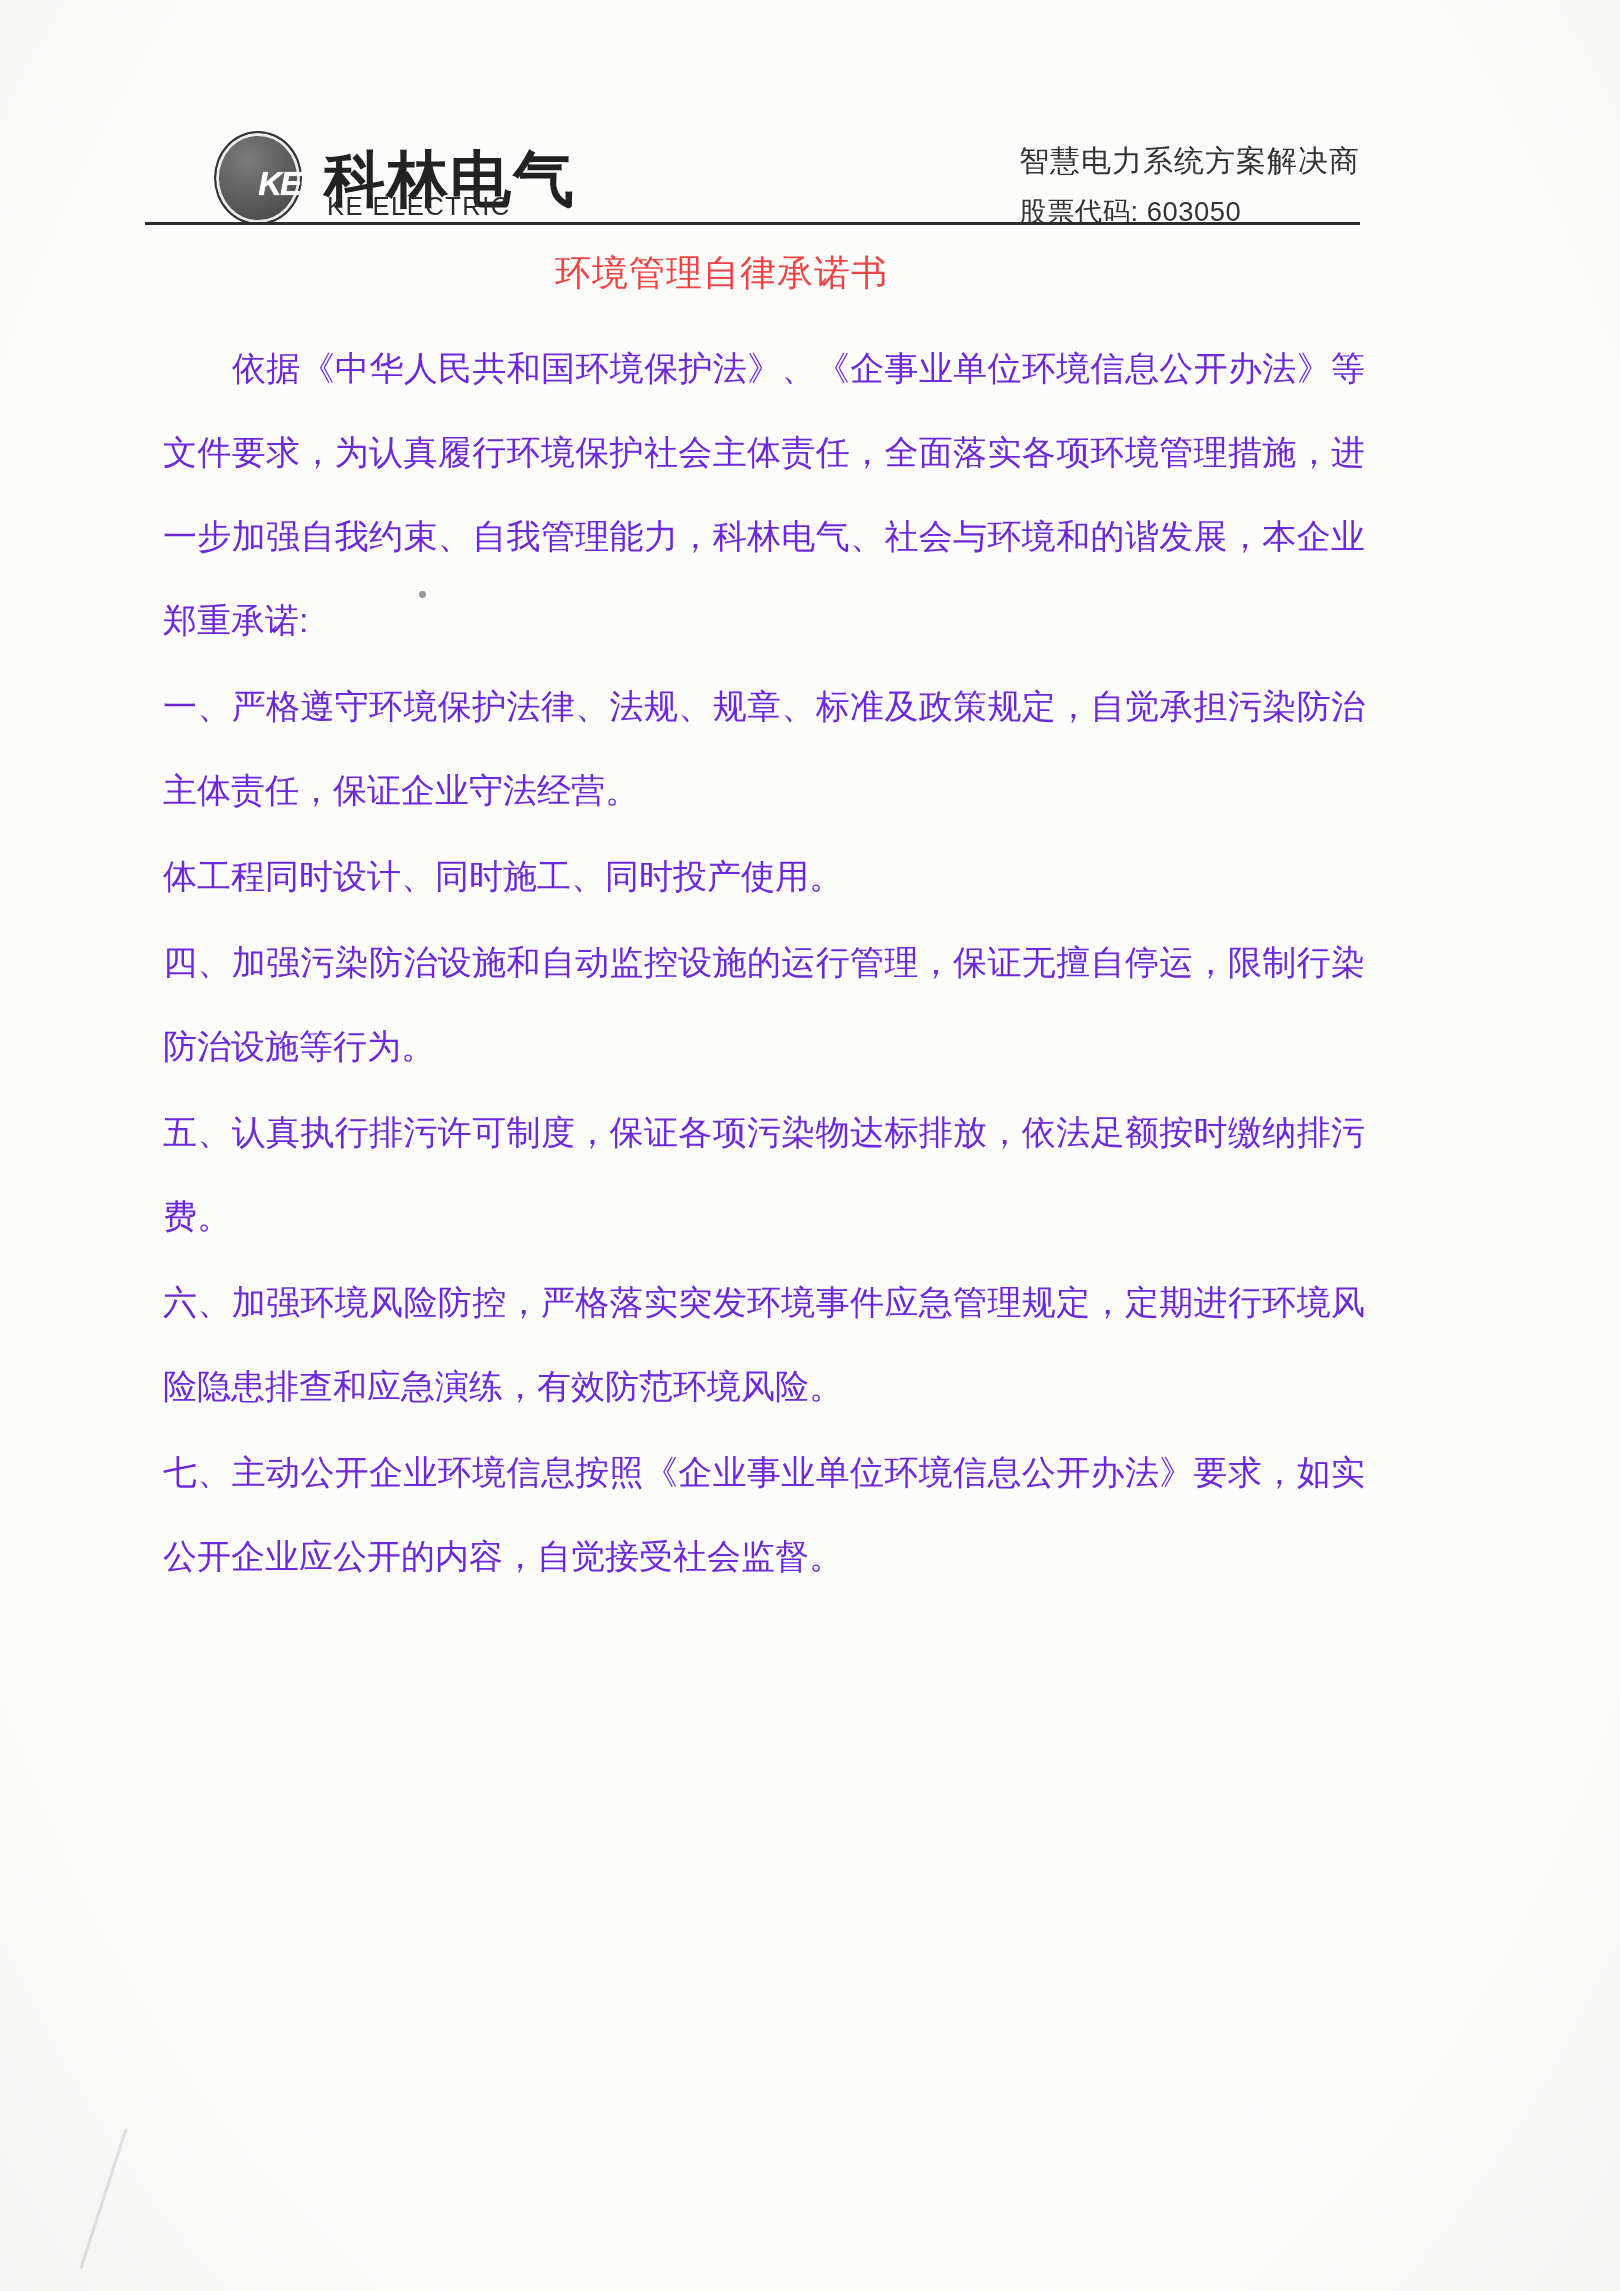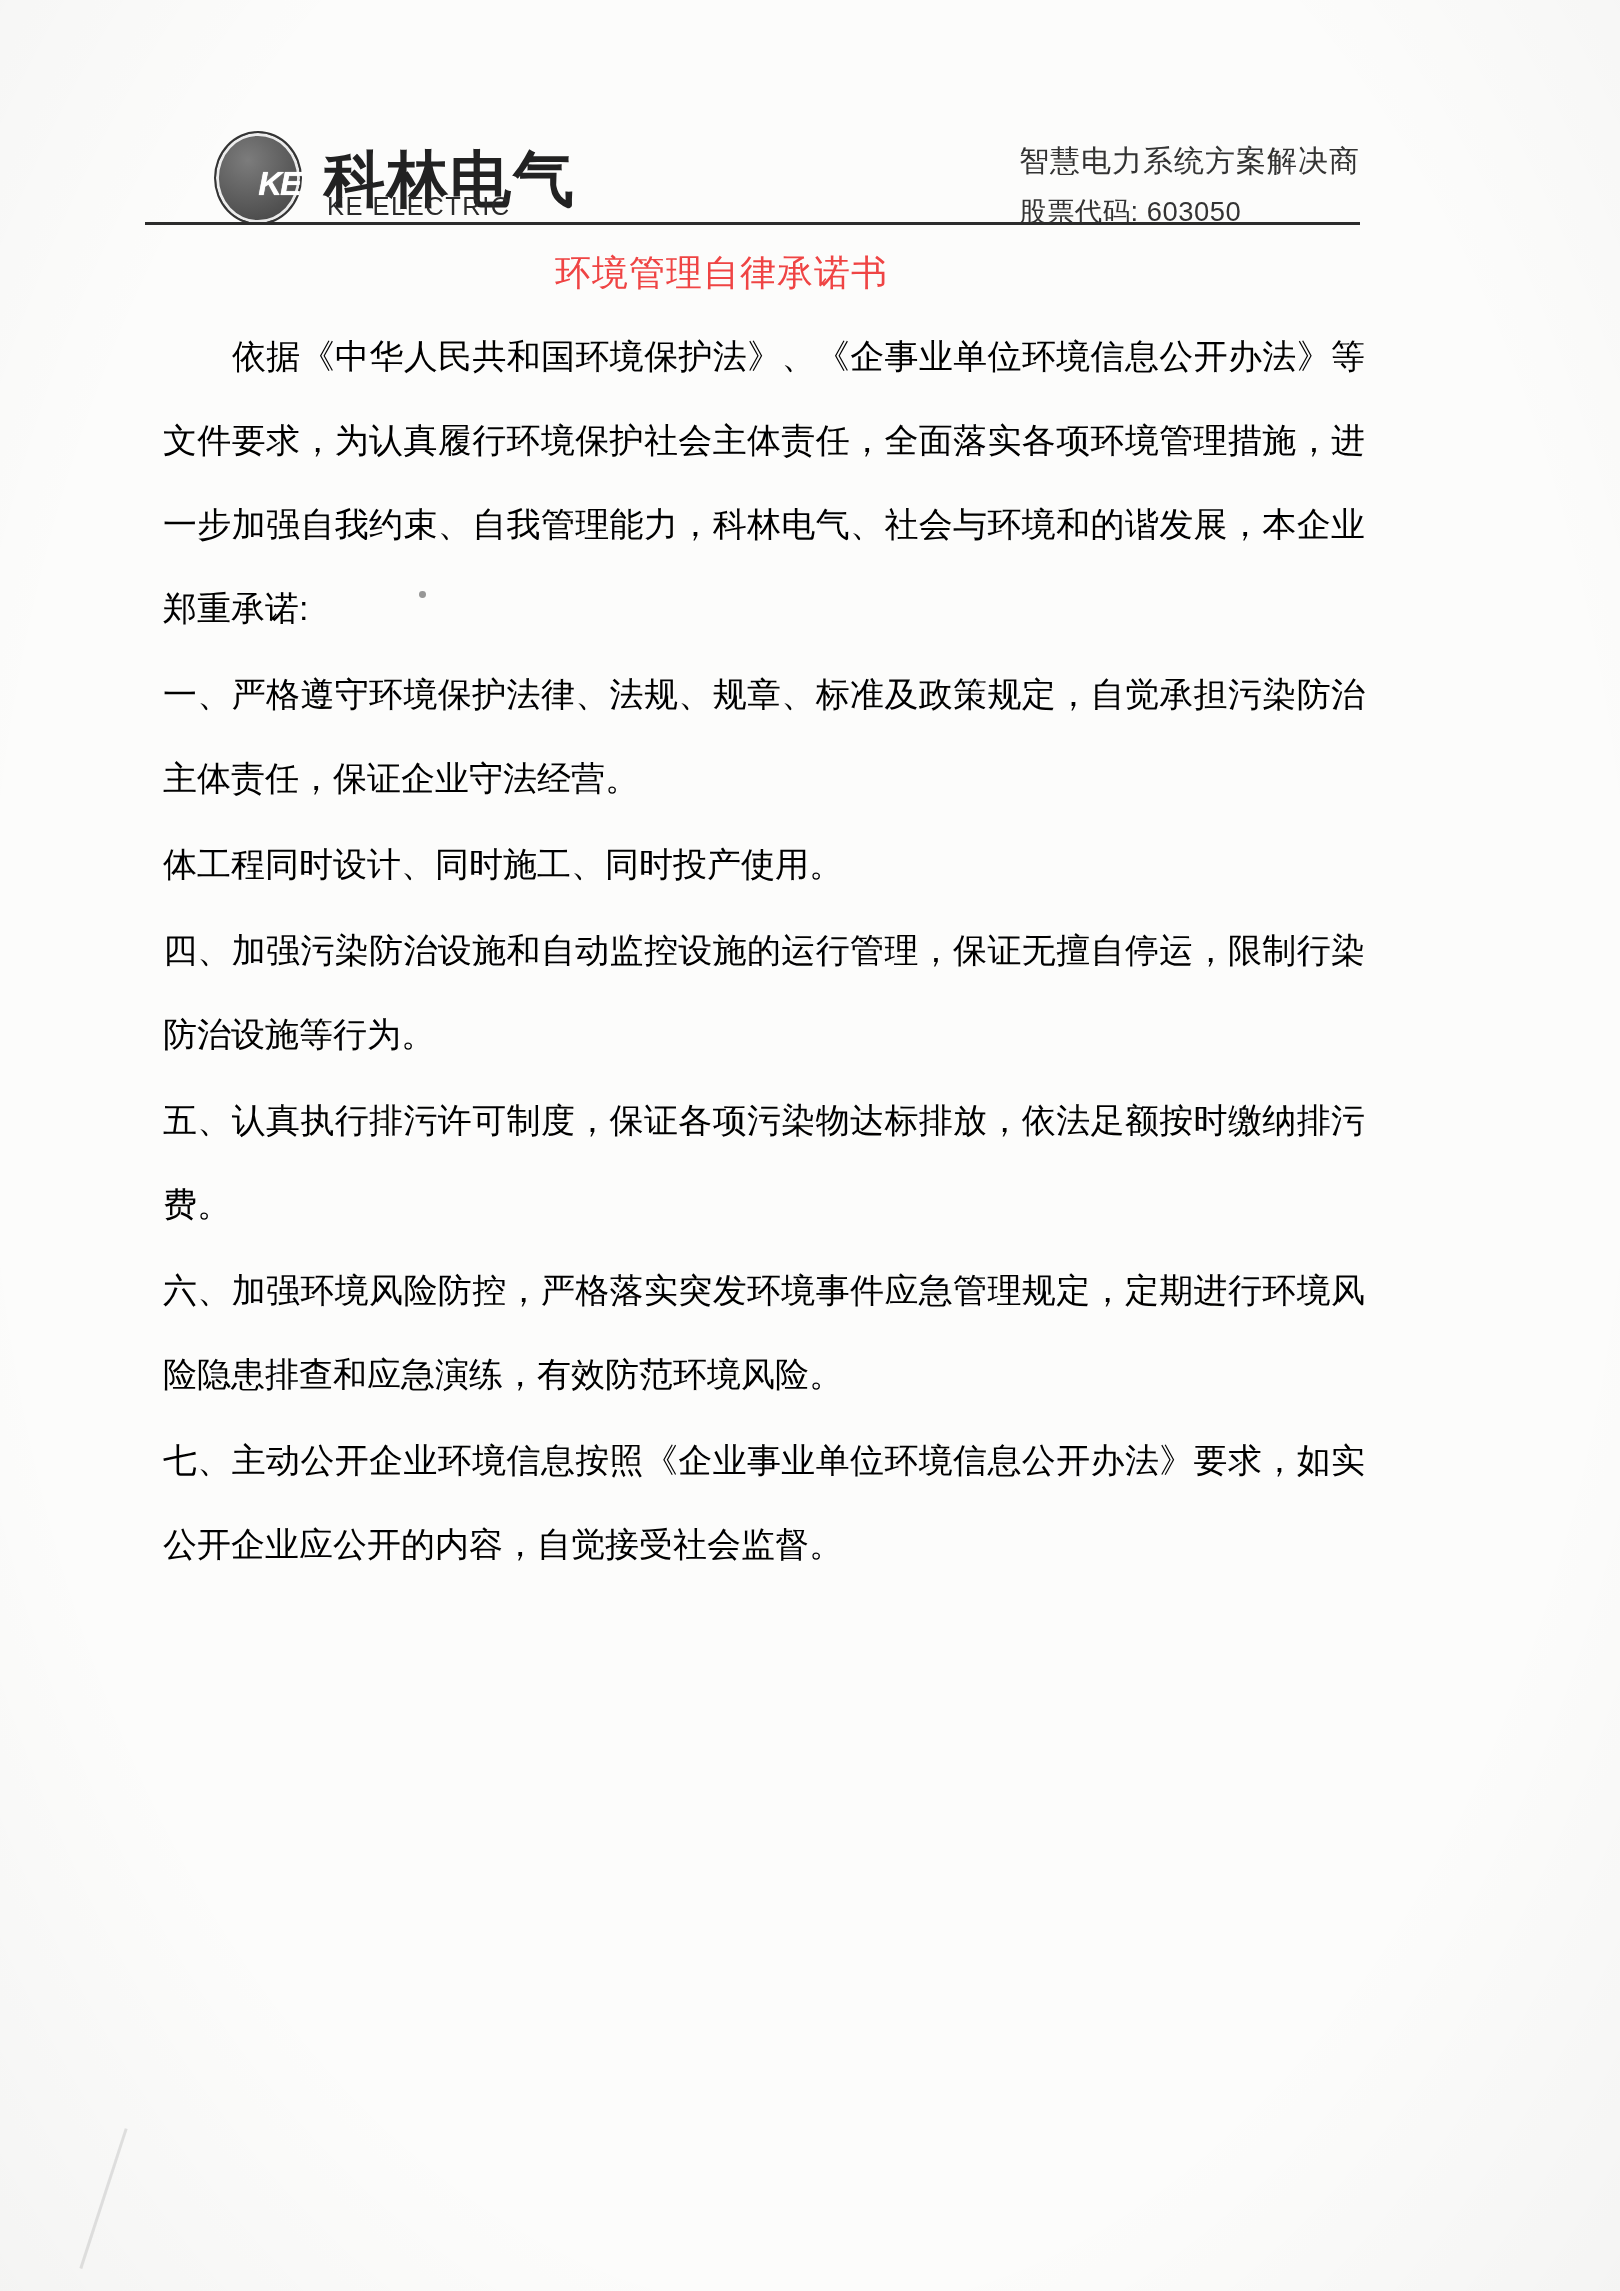--- a/index.html
+++ b/index.html
@@ -54,25 +54,25 @@
   .header-rule {
     position: absolute; left: 145px; top: 222px;
     width: 1215px; height: 2.9px; background: #2c2c2c;
   }
   
   .doc-title {
     position: absolute; left: 555px; top: 249px;
     font-size: 36px; letter-spacing: 1px; color: #ef4444;
   }
   .doc-body {
-    position: absolute; left: 163px; top: 314px;
+    position: absolute; left: 163px; top: 326px;
     width: 1202px;
     font-size: 34px;
     line-height: 84px;
-    color: #000000;
+    color: #6d28d9;
   }
   .para { margin: 0 0 2px 0; }
   .line { white-space: nowrap; }
   .line.fill {
     white-space: normal;
     text-align: justify;
     text-align-last: justify;
   }
   .line.indent { padding-left: 69px; }
   

